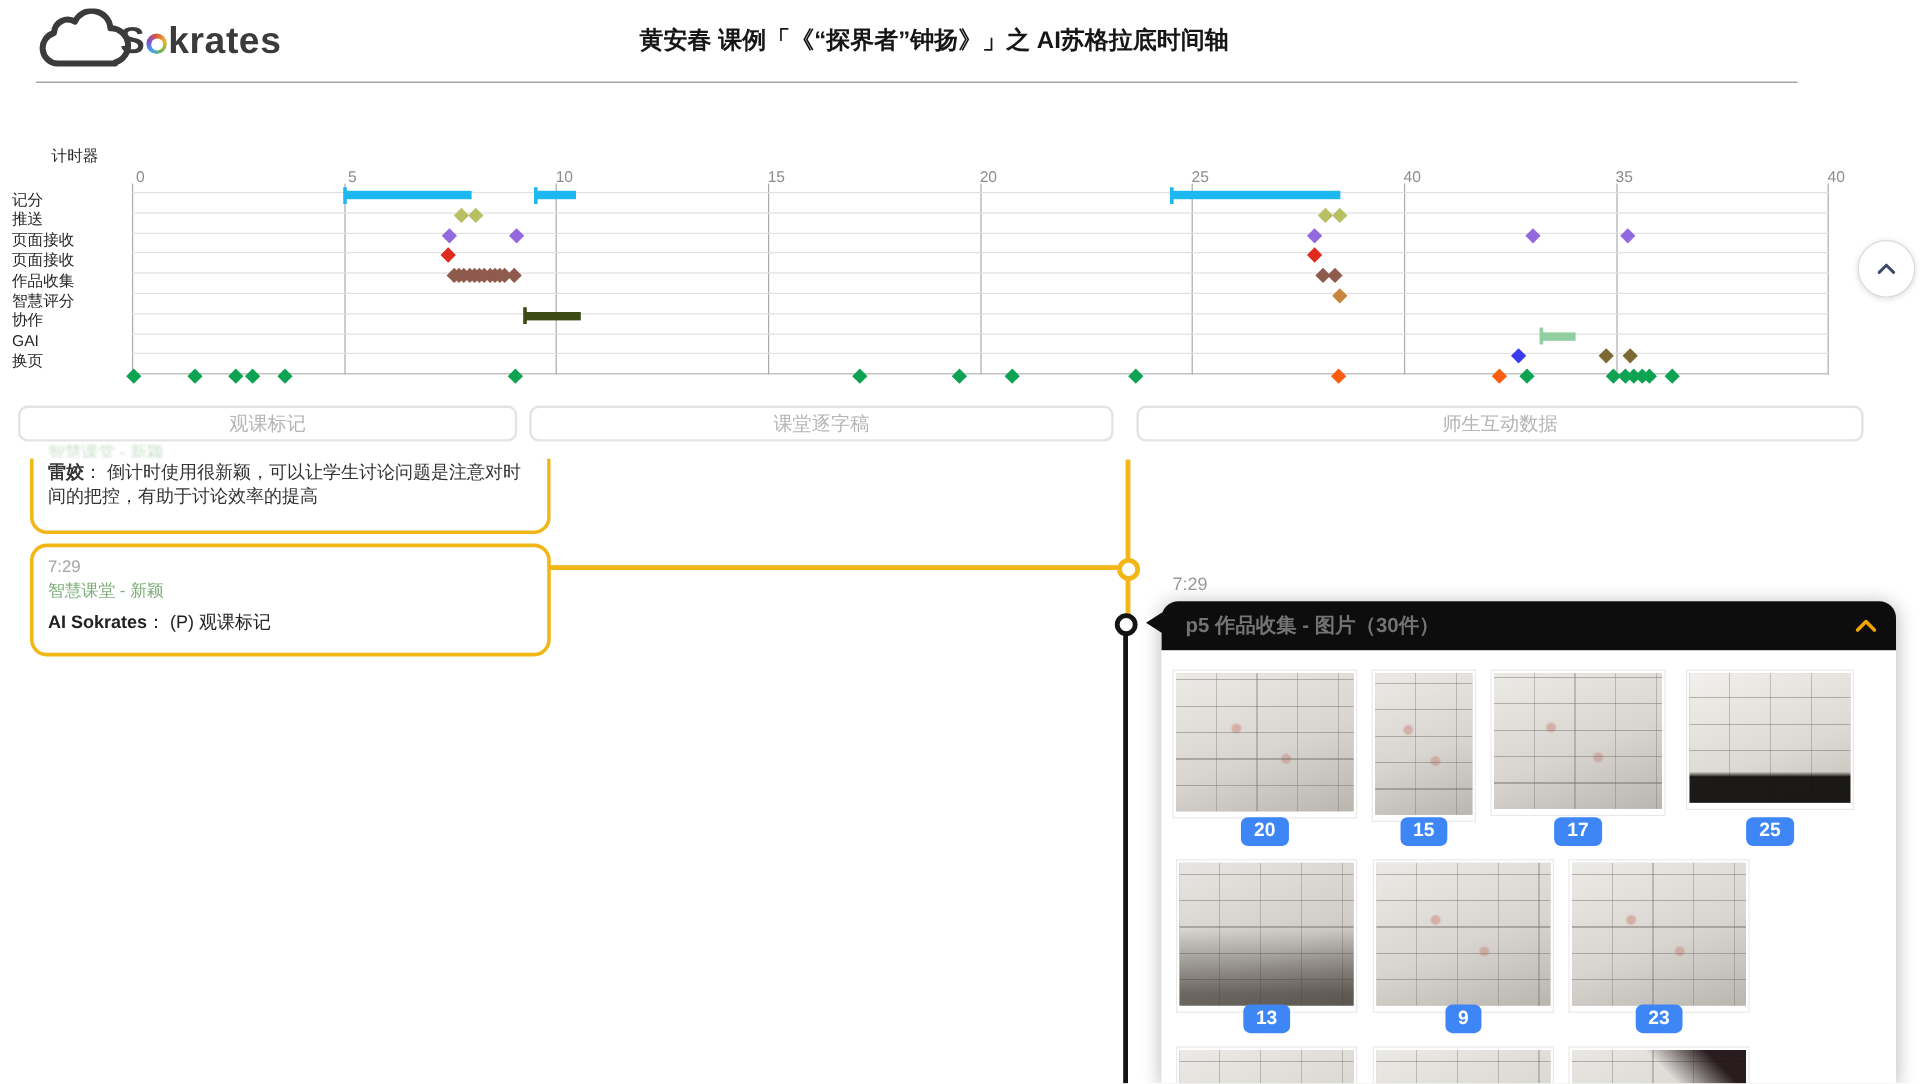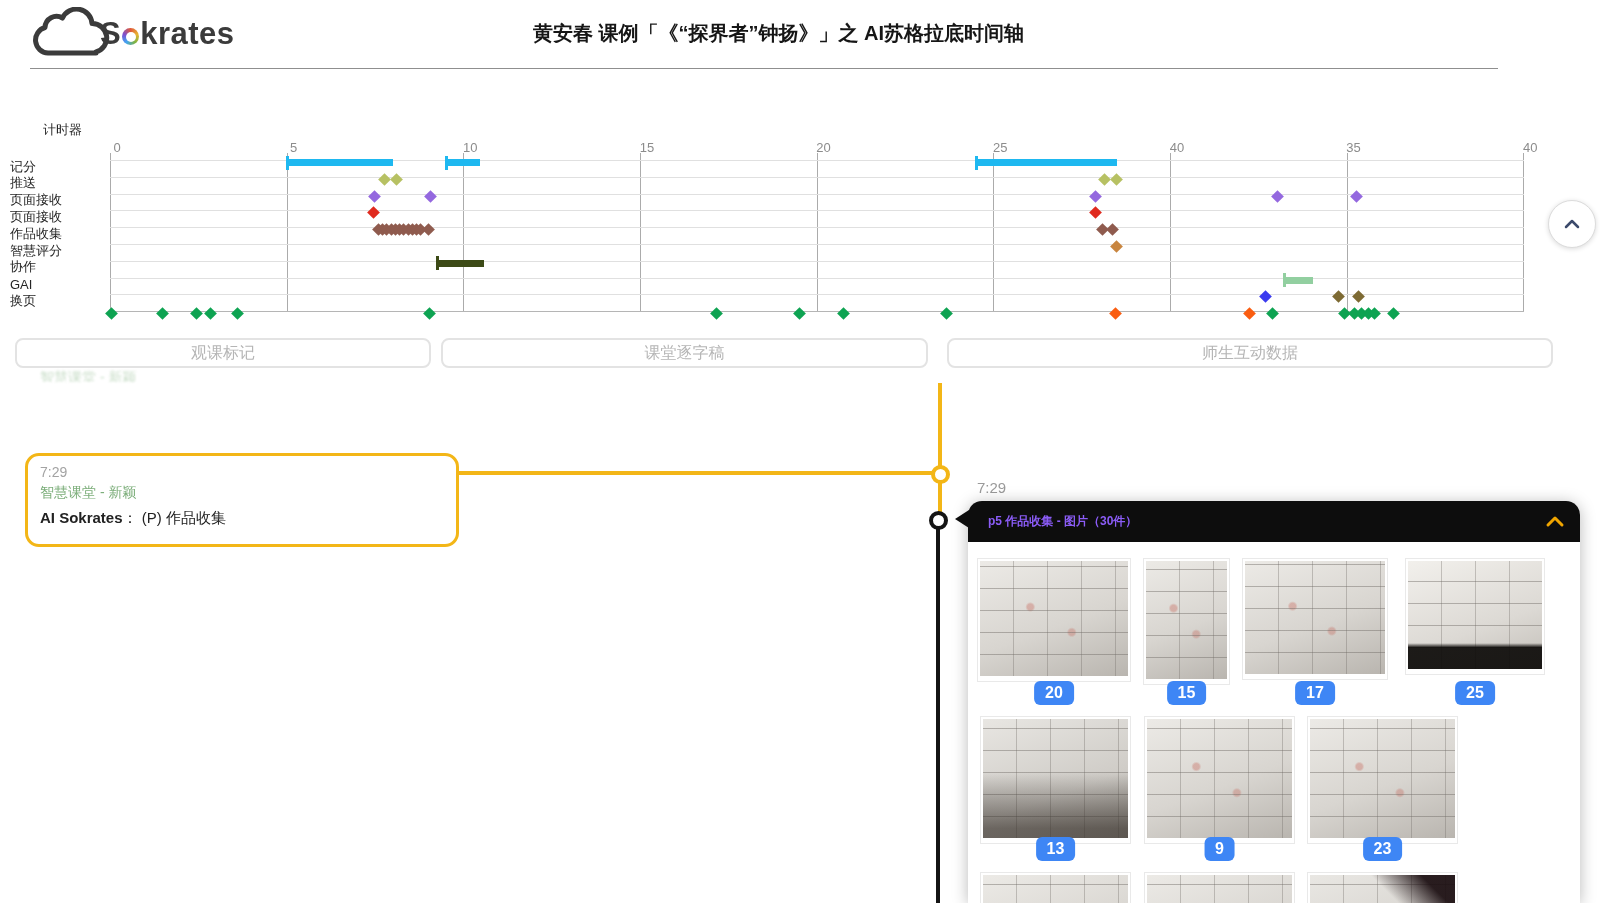--- a/index.html
+++ b/index.html
@@ -47,21 +47,21 @@
   .bnode{position:absolute;left:929px;top:511px;width:11px;height:11px;background:#fff;
          border:4px solid #141414;border-radius:50%;z-index:3;}
   .time2{position:absolute;left:977px;top:479px;font-size:15px;color:#9a9a9a;}
   
   .panel{position:absolute;left:968px;top:501px;width:612px;height:402px;
          box-shadow:0 2px 16px rgba(0,0,0,.28);border-radius:14px 14px 0 0;background:#fff;}
   .panel-arrow{position:absolute;left:-13px;top:9px;width:0;height:0;
                border-right:14px solid #0d0d0d;border-top:9px solid transparent;border-bottom:9px solid transparent;}
   .panel-head{position:relative;height:41px;background:#0d0d0d;border-radius:14px 14px 0 0;
               display:flex;align-items:center;}
-  .panel-title{color:#8b5cf6;font-size:12px;font-weight:bold;margin-left:20px;}
+  .panel-title{color:#737373;font-size:17px;font-weight:bold;margin-left:20px;}
   .panel-chevron{position:absolute;right:14px;top:10px;width:22px;height:22px;cursor:pointer;}
   .panel-body{position:relative;width:100%;height:361px;background:#fff;overflow:hidden;}
   .thumb{position:absolute;background:#fff;border:1px solid #e9e9e9;box-sizing:border-box;padding:2px 2px 5px;cursor:pointer;}
   .photo{width:100%;height:100%;background-color:#c9c6c1;
     background-image:
       repeating-linear-gradient(0deg,transparent 0 21px,rgba(110,105,100,.45) 21px 22px),
       repeating-linear-gradient(90deg,transparent 0 33px,rgba(110,105,100,.35) 33px 34px),
       radial-gradient(circle at 34% 40%,rgba(190,60,45,.28) 0 3px,transparent 5px),
       radial-gradient(circle at 62% 62%,rgba(190,60,45,.25) 0 3px,transparent 5px),
       linear-gradient(160deg,#eceae6 0%,#d8d5d0 55%,#b9b5af 100%);}
@@ -204,24 +204,27 @@
   <div class="tab" style="left:15px;width:416px;">观课标记</div>
   <div class="tab" style="left:947px;width:606px;">师生互动数据</div>
 
   <div class="yline-v"></div>
   <div class="yline-h"></div>
   <div class="ynode"></div>
   <div class="bline"></div>
   <div class="bnode"></div>
 
   <div class="ghost">智慧课堂 - 新颖</div>
+  <div class="card1">
+    <b>雷姣</b><span>：</span>&nbsp;<span>倒计时使用很新颖，可以让学生讨论问题是注意对时间的把控，有助于讨论效率的提高</span>
+  </div>
   <div class="card2">
     <div class="t">7:29</div>
     <div class="g">智慧课堂 - 新颖</div>
-    <div class="m"><b>AI Sokrates</b><span>：</span>&nbsp;<span>(P) 作品收集</span></div>
+    <div class="m"><b>AI Sokrates</b><span>：</span>&nbsp;<span>(P) 观课标记</span></div>
   </div>
   <div class="time2">7:29</div>
 
   <div class="panel">
     <div class="panel-head">
       <div class="panel-arrow"></div>
       <div class="panel-title">p5 作品收集 - 图片（30件）</div>
       <svg class="panel-chevron" viewBox="0 0 22 22">
         <polyline points="4,14 11,7 18,14" fill="none" stroke="#f0a500" stroke-width="3" stroke-linecap="round" stroke-linejoin="round"></polyline>
       </svg>

